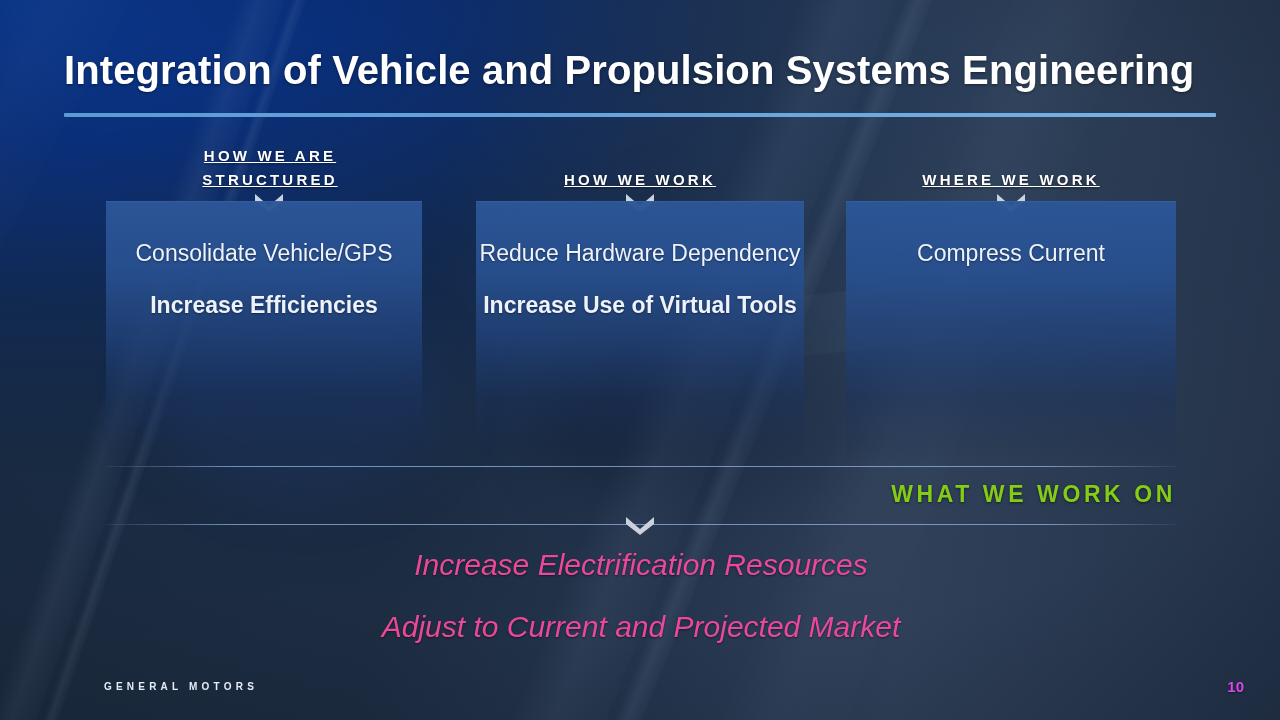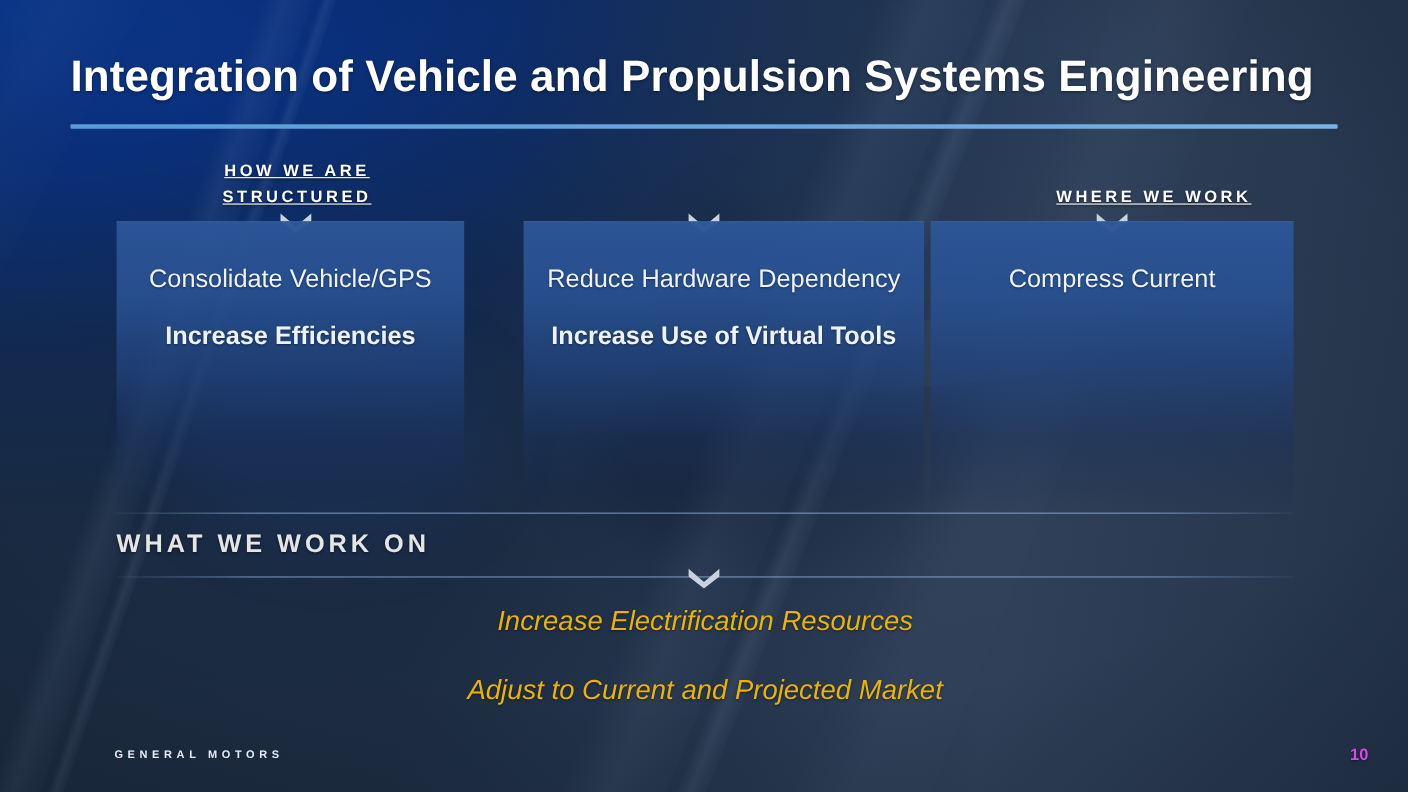--- a/index.html
+++ b/index.html
@@ -93,21 +93,21 @@
     color: #ffffff;
     font-size: 15px;
     font-weight: bold;
     letter-spacing: 3.2px;
     line-height: 24px;
     text-shadow: 0 1px 2px rgba(0,0,0,.5);
     text-decoration: underline;
   }
   .col-head.c1 { left: 106px; top: 144px; width: 328px; }
   .col-head.c2 { left: 476px; top: 168px; width: 328px; }
-  .col-head.c3 { left: 884px; top: 168px; width: 330px; }
+  .col-head.c3 { left: 846px; top: 168px; width: 330px; }
 
   
   .chev {
     width: 30px;
     height: 19px;
   }
   .chev-wrap {
     position: absolute;
     display: flex;
     justify-content: center;
@@ -126,21 +126,21 @@
     background: linear-gradient(180deg,
         rgba(44,86,152,0.97) 0%,
         rgba(40,80,144,0.93) 26%,
         rgba(33,66,122,0.76) 52%,
         rgba(26,50,94,0.44) 74%,
         rgba(22,40,74,0.12) 92%,
         rgba(20,36,66,0.00) 100%);
     box-shadow: inset 0 1px 0 rgba(255,255,255,.05);
   }
   .panel.p1 { left: 106px; width: 316px; }
-  .panel.p2 { left: 476px; width: 364px; }
+  .panel.p2 { left: 476px; width: 328px; }
   .panel.p3 { left: 846px; width: 330px; }
 
   .panel-body {
     position: absolute;
     top: 0;
     left: 0;
     width: 100%;
     padding-top: 36px;
     box-sizing: border-box;
     text-align: center;
@@ -162,38 +162,38 @@
     background: linear-gradient(90deg, rgba(140,175,220,.08) 0%, rgba(150,185,225,.72) 12%, rgba(150,185,225,.72) 88%, rgba(140,175,220,.08) 100%);
   }
   .rule-top    { left: 106px; width: 1070px; top: 466px; }
   .rule-bottom { left: 106px; width: 1070px; top: 524px; }
 
   .bottom-head {
     position: absolute;
     left: 106px;
     top: 481px;
     width: 1070px;
-    text-align: left;
-    color: #e5e5e5;
+    text-align: right;
+    color: #84cc16;
     font-size: 23px;
     font-weight: bold;
     letter-spacing: 3.6px;
     text-shadow: 0 1px 3px rgba(0,0,0,.5);
   }
 
   .bottom-lines {
     position: absolute;
     left: 106px;
     top: 548px;
     width: 1070px;
     text-align: center;
-    color: #eab308;
+    color: #ec4899;
     font-style: italic;
     font-weight: 300;
-    font-size: 25px;
+    font-size: 30px;
     line-height: 34px;
     text-shadow: 0 1px 2px rgba(0,0,0,.45);
   }
   .bottom-line + .bottom-line {
     margin-top: 28px;
   }
 
   
   .brand {
     position: absolute;
@@ -246,20 +246,23 @@
       <path d="M1 1 L15 13 L29 1 L29 8 L15 19 L1 8 Z" fill="#c9d2dd"></path>
     </svg>
   </div>
   <div class="panel p1">
     <div class="panel-body">
       <div class="panel-line">Consolidate Vehicle/GPS</div>
       <div class="panel-line">Increase Efficiencies</div>
     </div>
   </div>
 
+  <div class="col-head c2">
+    <div>HOW WE WORK</div>
+  </div>
   <div class="chev-wrap h2">
     <svg class="chev" viewBox="0 0 30 19" aria-hidden="true">
       <path d="M1 1 L15 13 L29 1 L29 8 L15 19 L1 8 Z" fill="#c9d2dd"></path>
     </svg>
   </div>
   <div class="panel p2">
     <div class="panel-body">
       <div class="panel-line">Reduce Hardware Dependency</div>
       <div class="panel-line">Increase Use of Virtual Tools</div>
     </div>

